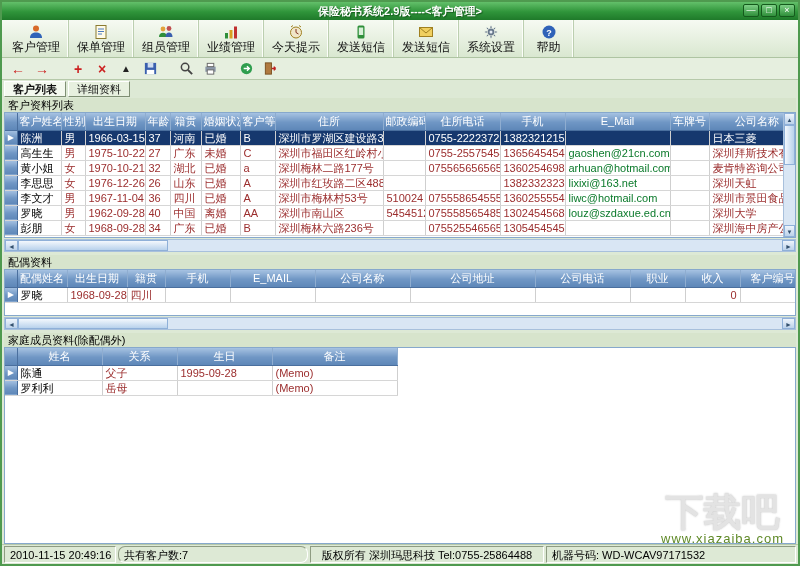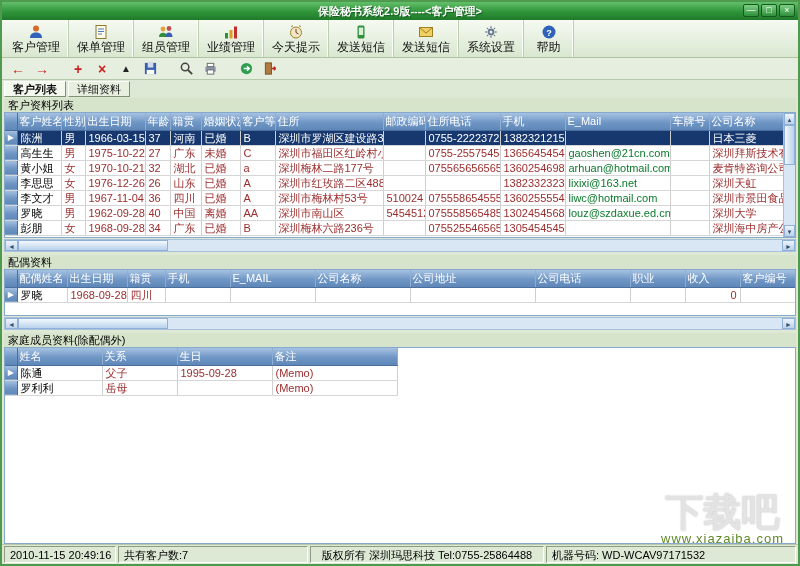--- a/index.html
+++ b/index.html
@@ -76,21 +76,21 @@
   .grid{
     position:relative; background:#fff; overflow:hidden;
     border:1px solid #86a8cc;
   }
   .grid1{ height:126px; flex:0 0 126px; }
   .grid2{ height:47px;  flex:0 0 47px; }
   .sec3{ flex:1; min-height:0; }
   .grid3{ flex:1; min-height:0; }
   table{ border-collapse:collapse; table-layout:fixed; font-size:11px; }
   th{
-    height:17px; font-weight:normal; color:#fff; text-align:left;
+    height:17px; font-weight:normal; color:#fff; text-align:center;
     background:linear-gradient(180deg,#a6c2e2,#6f96c4 55%,#5e87b8);
     border-right:1px solid #8fadd0; border-bottom:1px solid #4a6f9e;
     padding:0 2px; overflow:hidden; white-space:nowrap;
   }
   td{
     height:15px; line-height:14px; padding:0 3px; overflow:hidden; white-space:nowrap;
     border-right:1px solid #cfcfcf; border-bottom:1px solid #d6d6d6; background:#fff;
   }
   th.ind, td.ind{
     background:linear-gradient(180deg,#a6c2e2,#6f96c4 55%,#5e87b8);
@@ -136,21 +136,21 @@
   
   .statusbar{
     height:20px; flex:0 0 20px; display:flex; gap:2px; align-items:stretch;
     background:#dde9d5; padding:1px 2px; border-top:1px solid #b6c9aa;
   }
   .spanel{
     border:1px solid; border-color:#8e9c82 #ffffff #ffffff #8e9c82;
     font-size:11px; line-height:16px; padding:0 5px; color:#000;
     white-space:nowrap; overflow:hidden;
   }
-  .sp1{ flex:0 0 112px; } .sp2{ flex:0 0 190px; }
+  .sp1{ flex:0 0 112px; } .sp2{ flex:0 0 190px;border-radius:7px; }
   .sp3{ flex:1; text-align:center; } .sp4{ flex:0 0 250px; }
   
   .watermark{
     position:absolute; right:14px; bottom:18px; text-align:center;
     pointer-events:none; z-index:50; opacity:.9;
   }
   .wm1{ font-size:38px; font-weight:bold; color:#e0e0e0; text-shadow:0 0 2px #b8b8b8; line-height:38px;}
   .wm2{ font-size:13px; color:#4d7c0f; letter-spacing:1px; }
 </style>
 </head>

